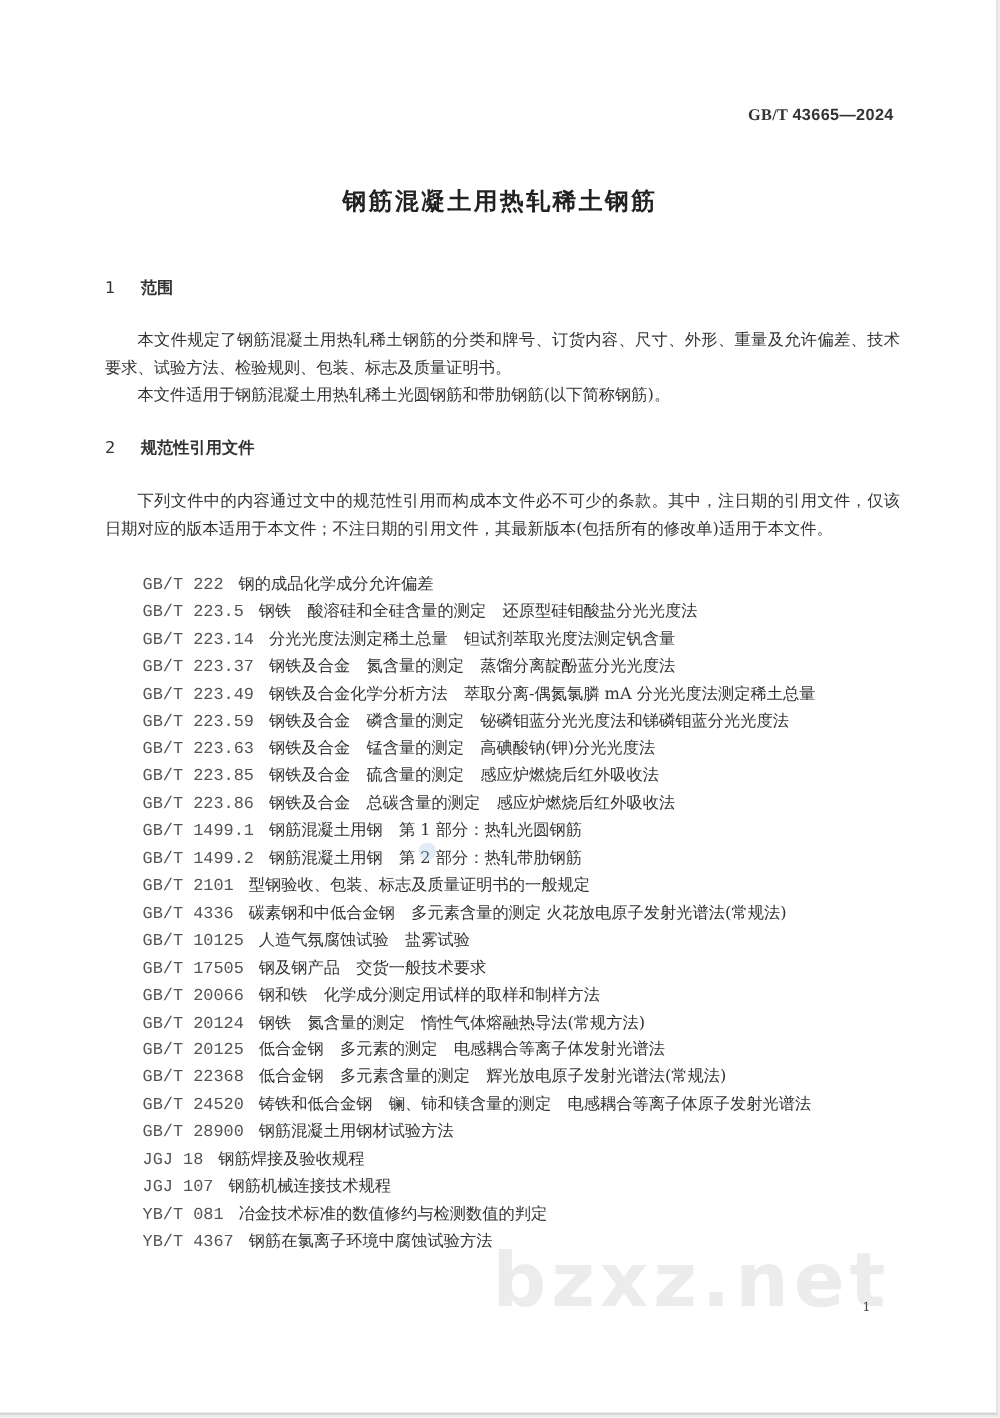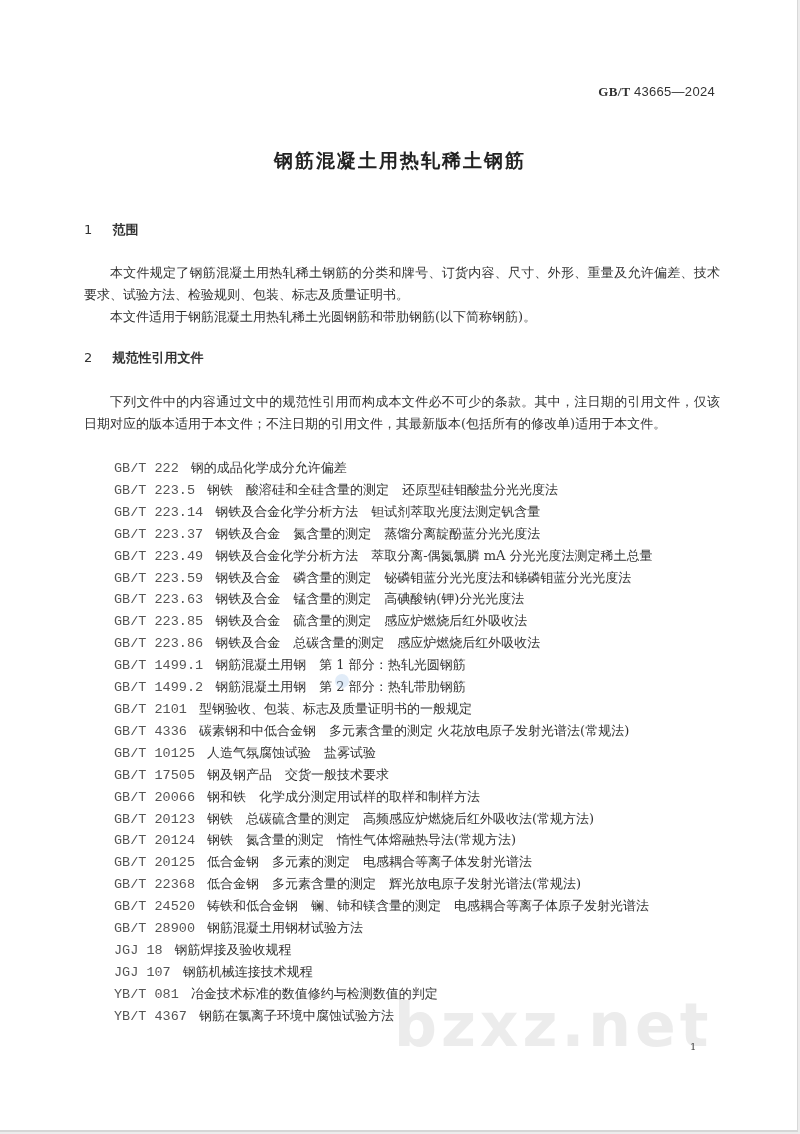--- a/index.html
+++ b/index.html
@@ -8,21 +8,21 @@
     font-family: "DejaVu Serif", "Liberation Serif", serif; color: #2a2a2a;
   }
   .page {
     position: absolute; left: 0; top: 0; width: 797px; height: 1130px; background: #ffffff;
     border-right: 1px solid #d8d8d8; border-bottom: 2px solid #d6d6d6;
   }
   .std-code {
     position: absolute; top: 84px; right: 82px; font-size: 13px; font-weight: bold;
     font-family: "Liberation Serif", serif; color: #333; letter-spacing: 0.3px;
   }
-  .std-code .num { font-family: "Liberation Sans", sans-serif; font-weight: normal; }
+  .std-code .num { font-family: "Liberation Sans", sans-serif; font-weight: bold; }
   .doc-title {
     position: absolute; top: 148px; left: 0; width: 800px; text-align: center;
     font-size: 19px; font-weight: bold; font-family: "DejaVu Sans", sans-serif; letter-spacing: 2px; color: #222;
   }
   .section-heading {
     position: absolute; left: 84px; font-size: 13px; font-family: "DejaVu Sans", sans-serif; font-weight: bold; color: #333;
   }
   .section-heading .sec-num { display: inline-block; width: 24px; font-weight: normal; }
   .para {
     position: absolute; left: 84px; width: 636px; font-size: 13px; line-height: 21.5px; color: #333;
@@ -61,35 +61,34 @@
 
   <div class="section-heading" style="top:349px;">
     <span class="sec-num">2</span>
     <span>规范性引用文件</span>
   </div>
   <div class="para indent" style="top:391px;">下列文件中的内容通过文中的规范性引用而构成本文件必不可少的条款。其中，注日期的引用文件，仅该日期对应的版本适用于本文件；不注日期的引用文件，其最新版本(包括所有的修改单)适用于本文件。</div>
 
   <div class="ref-list">
     <div class="ref-item"><span class="ref-code">GB/T 222</span><span class="ref-title">钢的成品化学成分允许偏差</span></div>
     <div class="ref-item"><span class="ref-code">GB/T 223.5</span><span class="ref-title">钢铁　酸溶硅和全硅含量的测定　还原型硅钼酸盐分光光度法</span></div>
-    <div class="ref-item"><span class="ref-code">GB/T 223.14</span><span class="ref-title">钢铁及合金化学分析方法　钽试剂萃取光度法测定钒含量</span></div>
+    <div class="ref-item"><span class="ref-code">GB/T 223.14</span><span class="ref-title">分光光度法测定稀土总量　钽试剂萃取光度法测定钒含量</span></div>
     <div class="ref-item"><span class="ref-code">GB/T 223.37</span><span class="ref-title">钢铁及合金　氮含量的测定　蒸馏分离靛酚蓝分光光度法</span></div>
     <div class="ref-item"><span class="ref-code">GB/T 223.49</span><span class="ref-title">钢铁及合金化学分析方法　萃取分离-偶氮氯膦 mA 分光光度法测定稀土总量</span></div>
     <div class="ref-item"><span class="ref-code">GB/T 223.59</span><span class="ref-title">钢铁及合金　磷含量的测定　铋磷钼蓝分光光度法和锑磷钼蓝分光光度法</span></div>
     <div class="ref-item"><span class="ref-code">GB/T 223.63</span><span class="ref-title">钢铁及合金　锰含量的测定　高碘酸钠(钾)分光光度法</span></div>
     <div class="ref-item"><span class="ref-code">GB/T 223.85</span><span class="ref-title">钢铁及合金　硫含量的测定　感应炉燃烧后红外吸收法</span></div>
     <div class="ref-item"><span class="ref-code">GB/T 223.86</span><span class="ref-title">钢铁及合金　总碳含量的测定　感应炉燃烧后红外吸收法</span></div>
     <div class="ref-item"><span class="ref-code">GB/T 1499.1</span><span class="ref-title">钢筋混凝土用钢　第 1 部分：热轧光圆钢筋</span></div>
     <div class="ref-item"><span class="ref-code">GB/T 1499.2</span><span class="ref-title">钢筋混凝土用钢　第 2 部分：热轧带肋钢筋</span></div>
     <div class="ref-item"><span class="ref-code">GB/T 2101</span><span class="ref-title">型钢验收、包装、标志及质量证明书的一般规定</span></div>
     <div class="ref-item"><span class="ref-code">GB/T 4336</span><span class="ref-title">碳素钢和中低合金钢　多元素含量的测定 火花放电原子发射光谱法(常规法)</span></div>
     <div class="ref-item"><span class="ref-code">GB/T 10125</span><span class="ref-title">人造气氛腐蚀试验　盐雾试验</span></div>
     <div class="ref-item"><span class="ref-code">GB/T 17505</span><span class="ref-title">钢及钢产品　交货一般技术要求</span></div>
     <div class="ref-item"><span class="ref-code">GB/T 20066</span><span class="ref-title">钢和铁　化学成分测定用试样的取样和制样方法</span></div>
-    <div class="ref-item"><span class="ref-code">GB/T 20123</span><span class="ref-title">钢铁　总碳硫含量的测定　高频感应炉燃烧后红外吸收法(常规方法)</span></div>
     <div class="ref-item"><span class="ref-code">GB/T 20124</span><span class="ref-title">钢铁　氮含量的测定　惰性气体熔融热导法(常规方法)</span></div>
     <div class="ref-item"><span class="ref-code">GB/T 20125</span><span class="ref-title">低合金钢　多元素的测定　电感耦合等离子体发射光谱法</span></div>
     <div class="ref-item"><span class="ref-code">GB/T 22368</span><span class="ref-title">低合金钢　多元素含量的测定　辉光放电原子发射光谱法(常规法)</span></div>
     <div class="ref-item"><span class="ref-code">GB/T 24520</span><span class="ref-title">铸铁和低合金钢　镧、铈和镁含量的测定　电感耦合等离子体原子发射光谱法</span></div>
     <div class="ref-item"><span class="ref-code">GB/T 28900</span><span class="ref-title">钢筋混凝土用钢材试验方法</span></div>
     <div class="ref-item"><span class="ref-code">JGJ 18</span><span class="ref-title">钢筋焊接及验收规程</span></div>
     <div class="ref-item"><span class="ref-code">JGJ 107</span><span class="ref-title">钢筋机械连接技术规程</span></div>
     <div class="ref-item"><span class="ref-code">YB/T 081</span><span class="ref-title">冶金技术标准的数值修约与检测数值的判定</span></div>
     <div class="ref-item"><span class="ref-code">YB/T 4367</span><span class="ref-title">钢筋在氯离子环境中腐蚀试验方法</span></div>
   </div>

